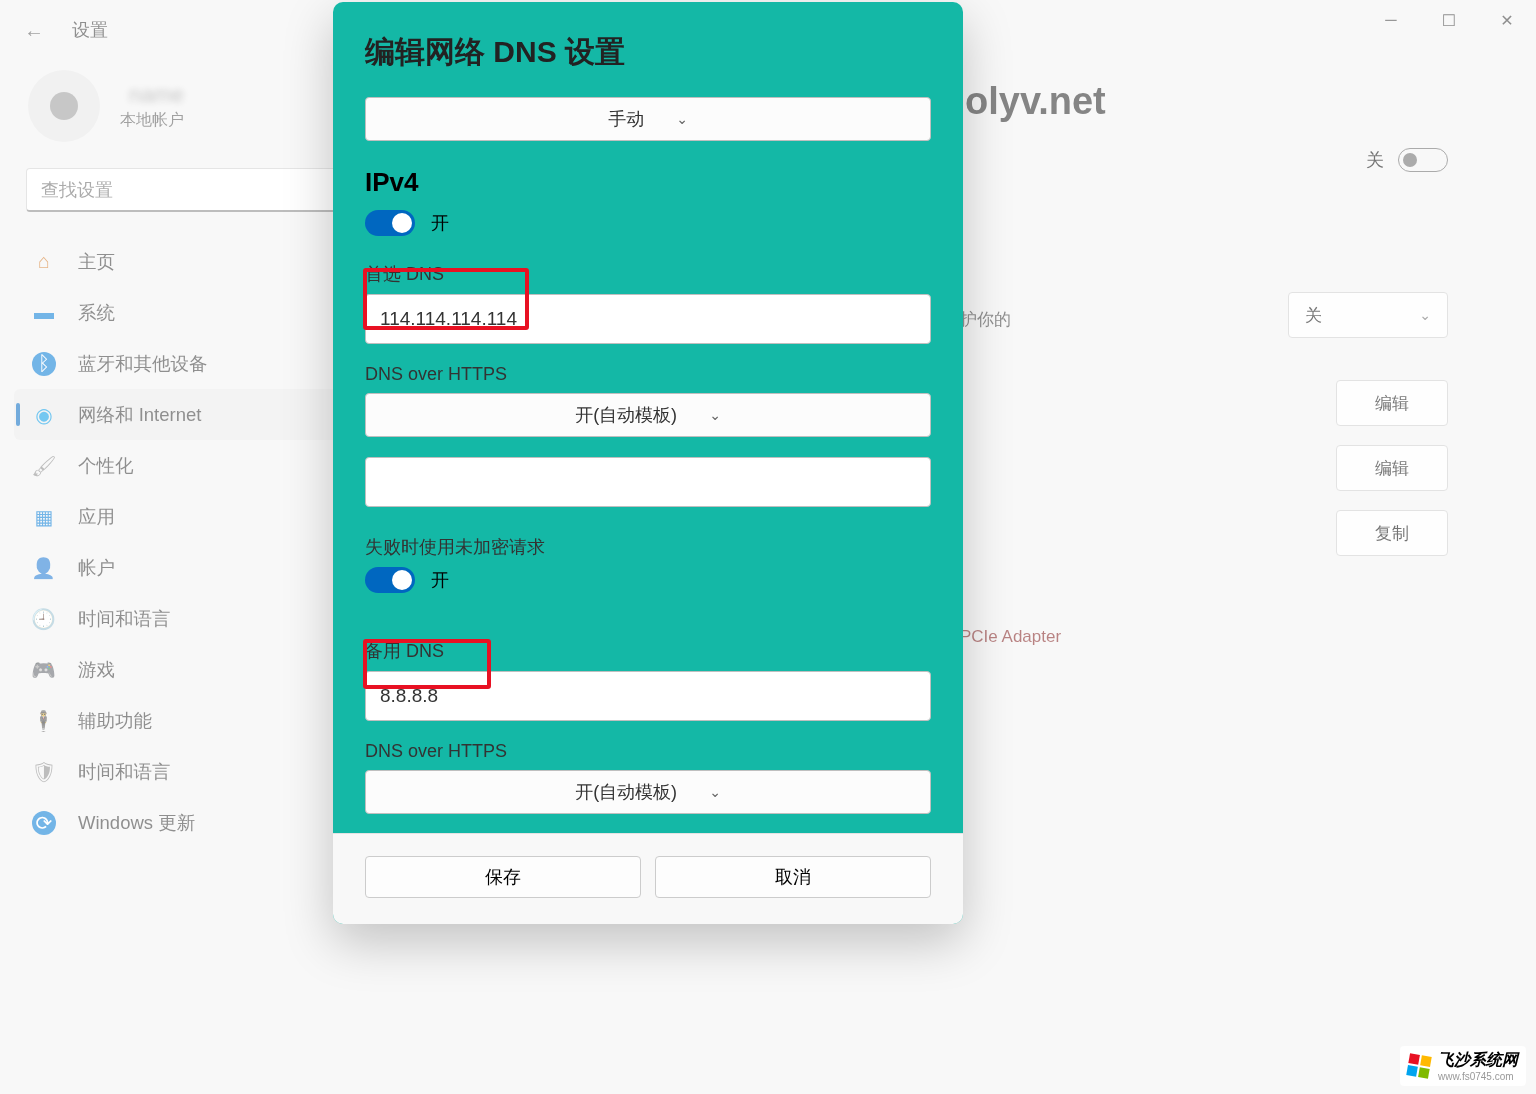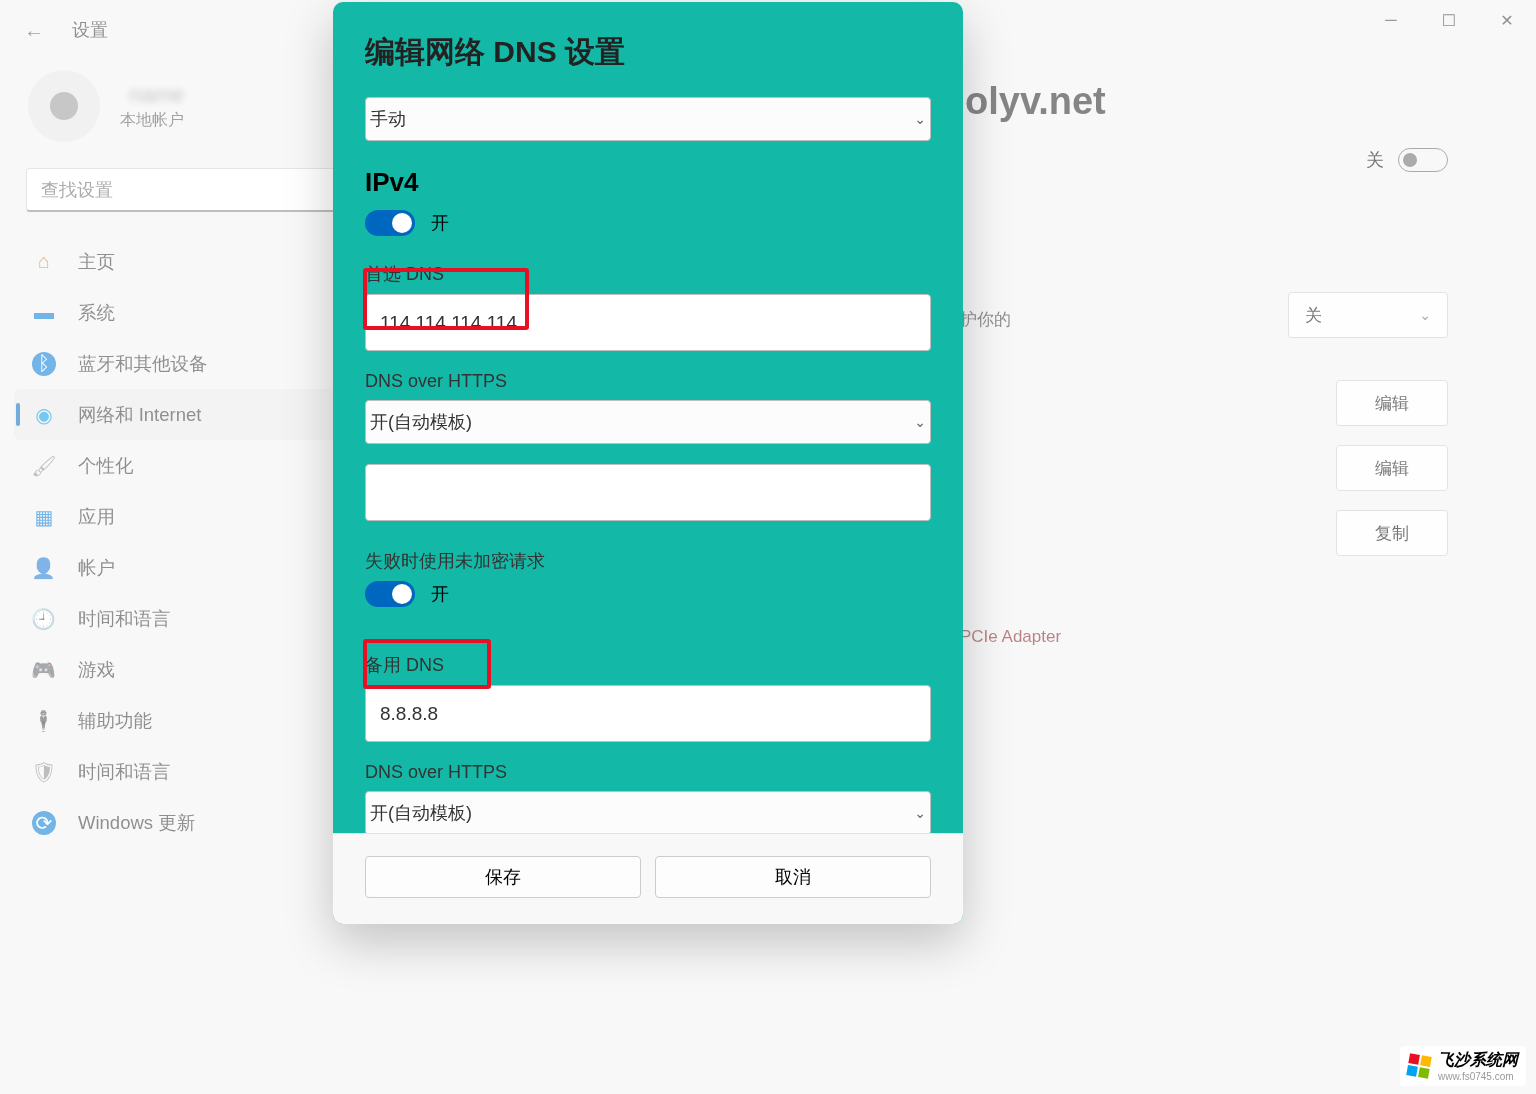--- a/index.html
+++ b/index.html
@@ -40,29 +40,29 @@
     .protect-text { position: absolute; left: 540px; top: 238px; font-size: 17px; color: #333; }
     .right-select { position: absolute; right: 60px; top: 222px; width: 160px; height: 46px; border: 1px solid #ccc; border-radius: 4px; background: #fdfdfd; display: flex; align-items: center; justify-content: space-between; padding: 0 16px; font-size: 17px; }
     .right-btn { position: absolute; right: 60px; width: 112px; height: 46px; border: 1px solid #ccc; border-radius: 4px; background: #fdfdfd; display: flex; align-items: center; justify-content: center; font-size: 17px; }
     .btn-edit1 { top: 310px; } .btn-edit2 { top: 375px; } .btn-copy { top: 440px; }
     .adapter-text { position: absolute; left: 540px; top: 557px; font-size: 17px; color: #7f1d1d; }
     
     
     .modal { position: absolute; left: 333px; top: 2px; width: 630px; height: 922px; background: #14b8a6; border-radius: 10px; box-shadow: 0 18px 50px rgba(0,0,0,0.22); z-index: 10; display: flex; flex-direction: column; }
     .modal-body { flex: 1; padding: 30px 32px 0 32px; overflow: hidden; }
     .modal-title { font-size: 30px; font-weight: 600; color: #222; margin-bottom: 24px; }
-    .m-select { width: 100%; height: 44px; border: 1px solid #bfbfbf; border-radius: 4px; background: #fcfcfc; display: flex; align-items: center; justify-content: space-between; padding: 0 4px; font-size: 18px; color: #333; gap: 32px; }
+    .m-select { width: 100%; height: 44px; border: 1px solid #bfbfbf; border-radius: 4px; background: #fcfcfc; display: flex; align-items: center; justify-content: center; padding: 0 12px; font-size: 18px; color: #333; gap: 32px; }
     .chev { color: #666; font-size: 14px; }
     .section-hd { font-size: 26px; font-weight: 600; margin-top: 26px; margin-bottom: 12px; }
     .switch-row { display: flex; align-items: center; gap: 16px; margin-bottom: 26px; }
     .pill-on { width: 50px; height: 26px; background: #0067c0; border-radius: 14px; position: relative; }
     .pill-on::after { content: ""; position: absolute; right: 3px; top: 3px; width: 20px; height: 20px; background: #fff; border-radius: 50%; }
     .switch-label { font-size: 18px; }
     .field-label { font-size: 18px; color: #333; margin-bottom: 8px; }
-    .m-input { width: 100%; height: 57px; border: 1px solid #bfbfbf; border-radius: 4px; padding: 0 14px; font-size: 19px; color: #333; background: #fff; }
+    .m-input { width: 100%; height: 50px; border: 1px solid #bfbfbf; border-radius: 4px; padding: 0 14px; font-size: 19px; color: #333; background: #fff; }
     .highlight1 { position: absolute; left: 363px; top: 268px; width: 166px; height: 62px; border: 4px solid #e81123; border-radius: 3px; z-index: 11; pointer-events: none; }
     .highlight2 { position: absolute; left: 363px; top: 639px; width: 128px; height: 50px; border: 4px solid #e81123; border-radius: 3px; z-index: 11; pointer-events: none; }
     .spacer-sm { height: 20px; } .spacer-md { height: 28px; }
     
     .modal-footer { border-top: 1px solid #e3e3e3; background: #f8f8f8; padding: 22px 32px 26px 32px; display: flex; gap: 14px; border-radius: 0 0 10px 10px; }
     .footer-btn { flex: 1; height: 42px; border: 1px solid #ccc; border-radius: 4px; background: #fdfdfd; font-size: 18px; display: flex; align-items: center; justify-content: center; }
     
     .watermark { position: absolute; right: 10px; bottom: 8px; z-index: 20; display: flex; align-items: center; gap: 8px; background: rgba(255,255,255,0.9); padding: 4px 8px; border-radius: 4px; }
     .wm-logo { width: 22px; height: 22px; display: grid; grid-template-columns: 1fr 1fr; grid-template-rows: 1fr 1fr; gap: 2px; transform: rotate(10deg); }
     .wm-logo div:nth-child(1){background:#e81123;} .wm-logo div:nth-child(2){background:#ffb900;} .wm-logo div:nth-child(3){background:#00a4ef;} .wm-logo div:nth-child(4){background:#7fba00;}

